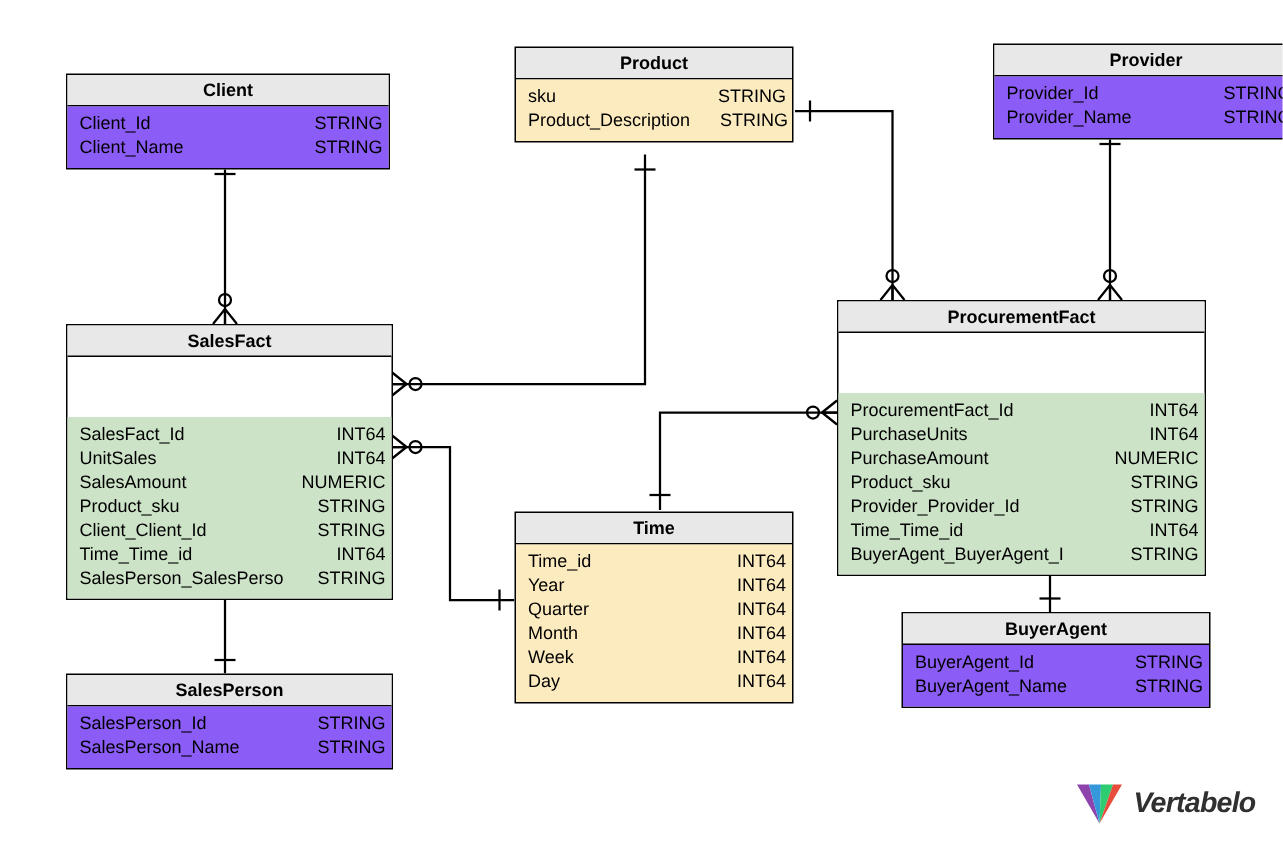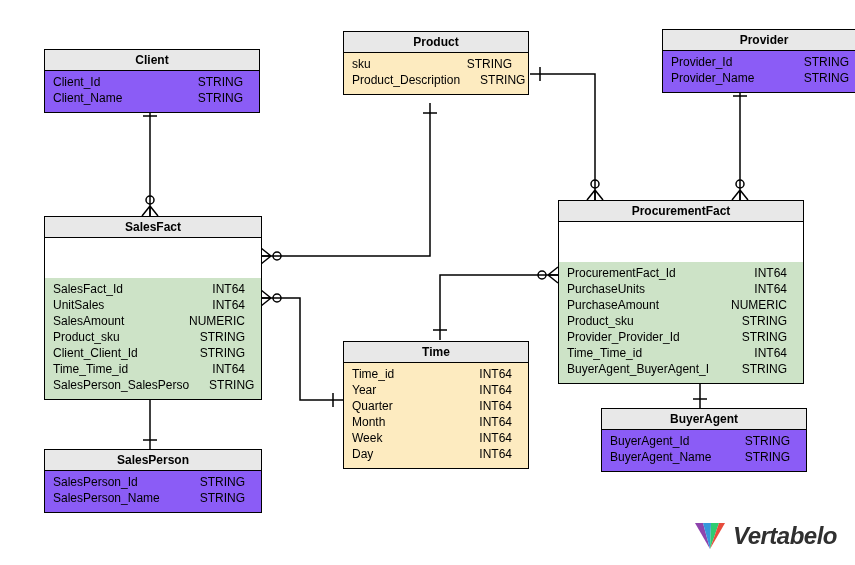--- a/index.html
+++ b/index.html
@@ -32,21 +32,21 @@
   }
   .entity .title {
     background: #e8e8e8;
     border-bottom: 1px solid #000;
     text-align: center;
     font-weight: bold;
     padding: 3px 16px;
     font-size: 12px;
   }
   .entity .body {
-    padding: 3px 16px 6px 8px;
+    padding: 3px 4px 6px 8px;
   }
   .entity.blue .body { background: #8b5cf6; }
   .entity.green .body { background: #cde3c7; margin-top: 40px; }
   .entity.yellow .body { background: #fdebc0; }
   .row {
     display: flex;
     justify-content: space-between;
     line-height: 16px;
     white-space: nowrap;
   }
@@ -54,21 +54,21 @@
   .row .t { }
   .logo {
     position: absolute;
     right: 18px;
     bottom: 12px;
     display: flex;
     align-items: center;
     gap: 6px;
   }
   .logo .text {
-    font-size: 24px;
+    font-size: 19px;
     font-weight: bold;
     font-style: italic;
     color: #303030;
     letter-spacing: -0.5px;
   }
 </style>
 </head>
 <body>
 <div class="canvas">
 

